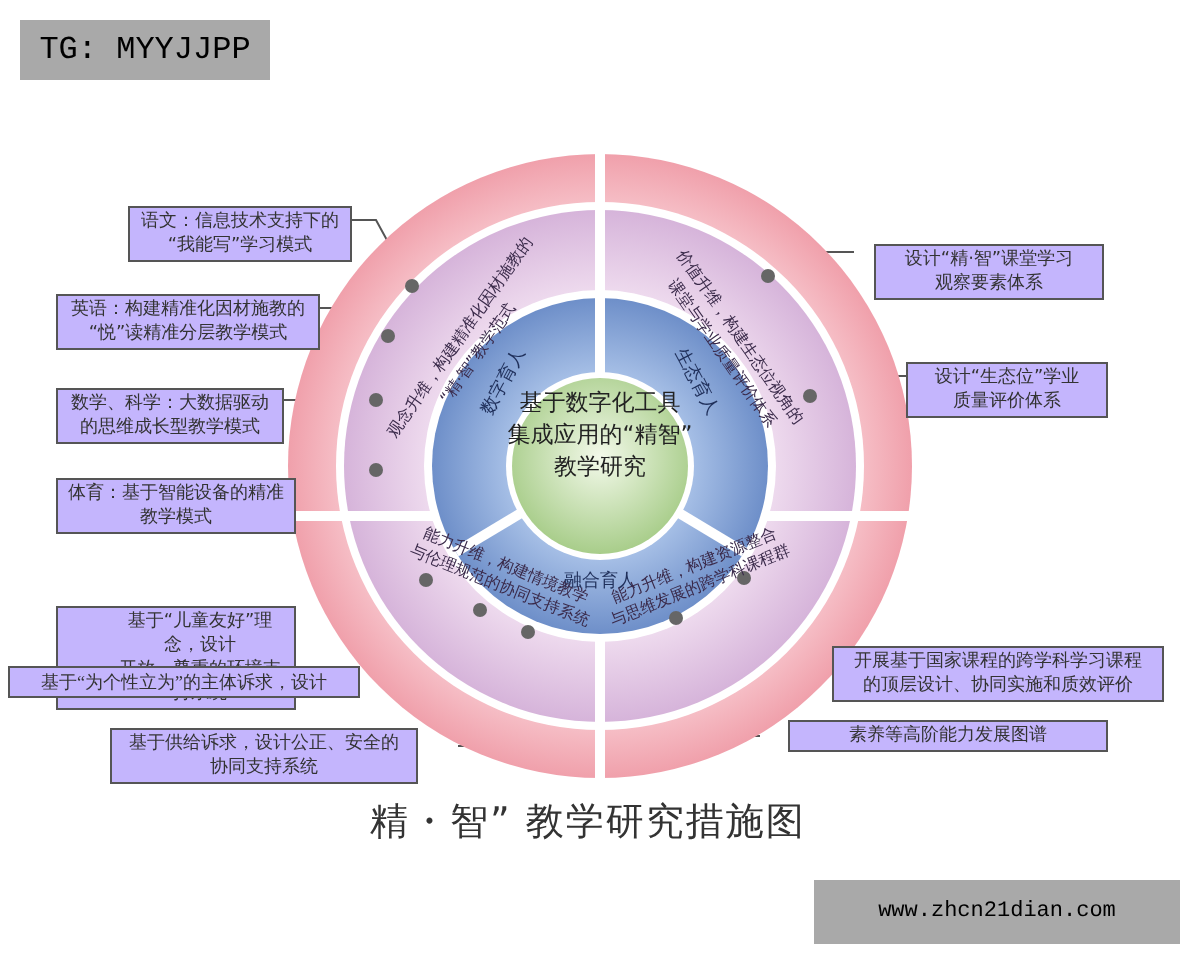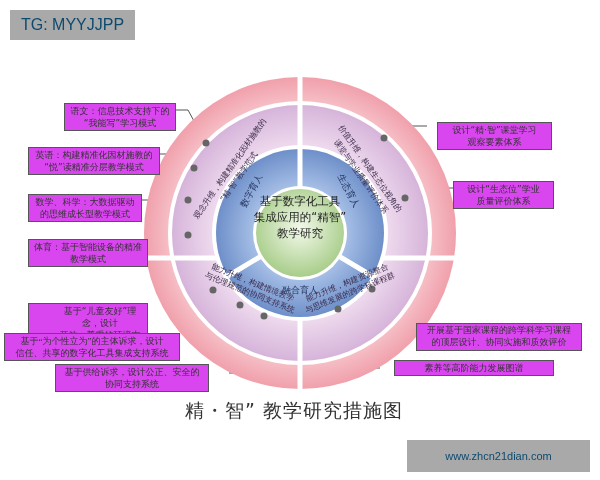--- a/index.html
+++ b/index.html
@@ -1,21 +1,21 @@
 <!DOCTYPE html>
 <html><head>
 <meta charset="utf-8">
 <style>
   html,body{margin:0;padding:0;background:#ffffff;}
   body{width:600px;height:480px;position:relative;overflow:hidden;font-family:"DejaVu Sans","Liberation Sans",sans-serif;}
-  .wm{position:absolute;background:#a9a9a9;color:#0c4a6e;font-family:Liberation Sans, sans-serif;}
+  .wm{position:absolute;background:#a9a9a9;color:#000000;font-family:Liberation Mono, monospace;}
   .wm-tl{left:10px;top:10px;width:125px;height:30px;line-height:30px;font-size:16px;text-align:center;}
   .wm-br{left:407px;top:440px;width:183px;height:32px;line-height:32px;font-size:11px;text-align:center;}
   svg{position:absolute;left:0;top:0;}
-  .box{position:absolute;border:1.2px solid #555;background:#d946ef;font-size:9px;line-height:12px;color:#333;text-align:center;padding:1px 4px;box-sizing:border-box;}
+  .box{position:absolute;border:1.2px solid #555;background:#c4b5fd;font-size:9px;line-height:12px;color:#333;text-align:center;padding:1px 4px;box-sizing:border-box;}
   .caption{position:absolute;left:185px;top:398px;font-size:19px;color:#333;letter-spacing:1px;font-family:"DejaVu Sans",sans-serif;}
   .ring-label{font-family:"DejaVu Sans",sans-serif;}
 </style>
 </head>
 <body>
 
 <div class="wm wm-tl">TG: MYYJJPP</div>
 
 <svg width="600" height="480" viewBox="0 0 600 480">
   <defs>
@@ -127,21 +127,20 @@
 <div class="box" style="left:28px;top:239px;width:120px;">
   <div>体育：基于智能设备的精准</div>
   <div>教学模式</div>
 </div>
 <div class="box" style="left:28px;top:303px;width:120px;padding-left:28px;">
   <div>基于“儿童友好”理念，设计</div>
   <div>开放、尊重的环境支持系统</div>
 </div>
 <div class="box" style="left:4px;top:333px;width:176px;font-family:Liberation Serif, serif;">
   <div>基于“为个性立为”的主体诉求，设计</div>
-  <div>信任、共享的数字化工具集成支持系统</div>
 </div>
 <div class="box" style="left:55px;top:364px;width:154px;">
   <div>基于供给诉求，设计公正、安全的</div>
   <div>协同支持系统</div>
 </div>
 
 <div class="box" style="left:437px;top:122px;width:115px;">
   <div>设计“精·智”课堂学习</div>
   <div>观察要素体系</div>
 </div>

